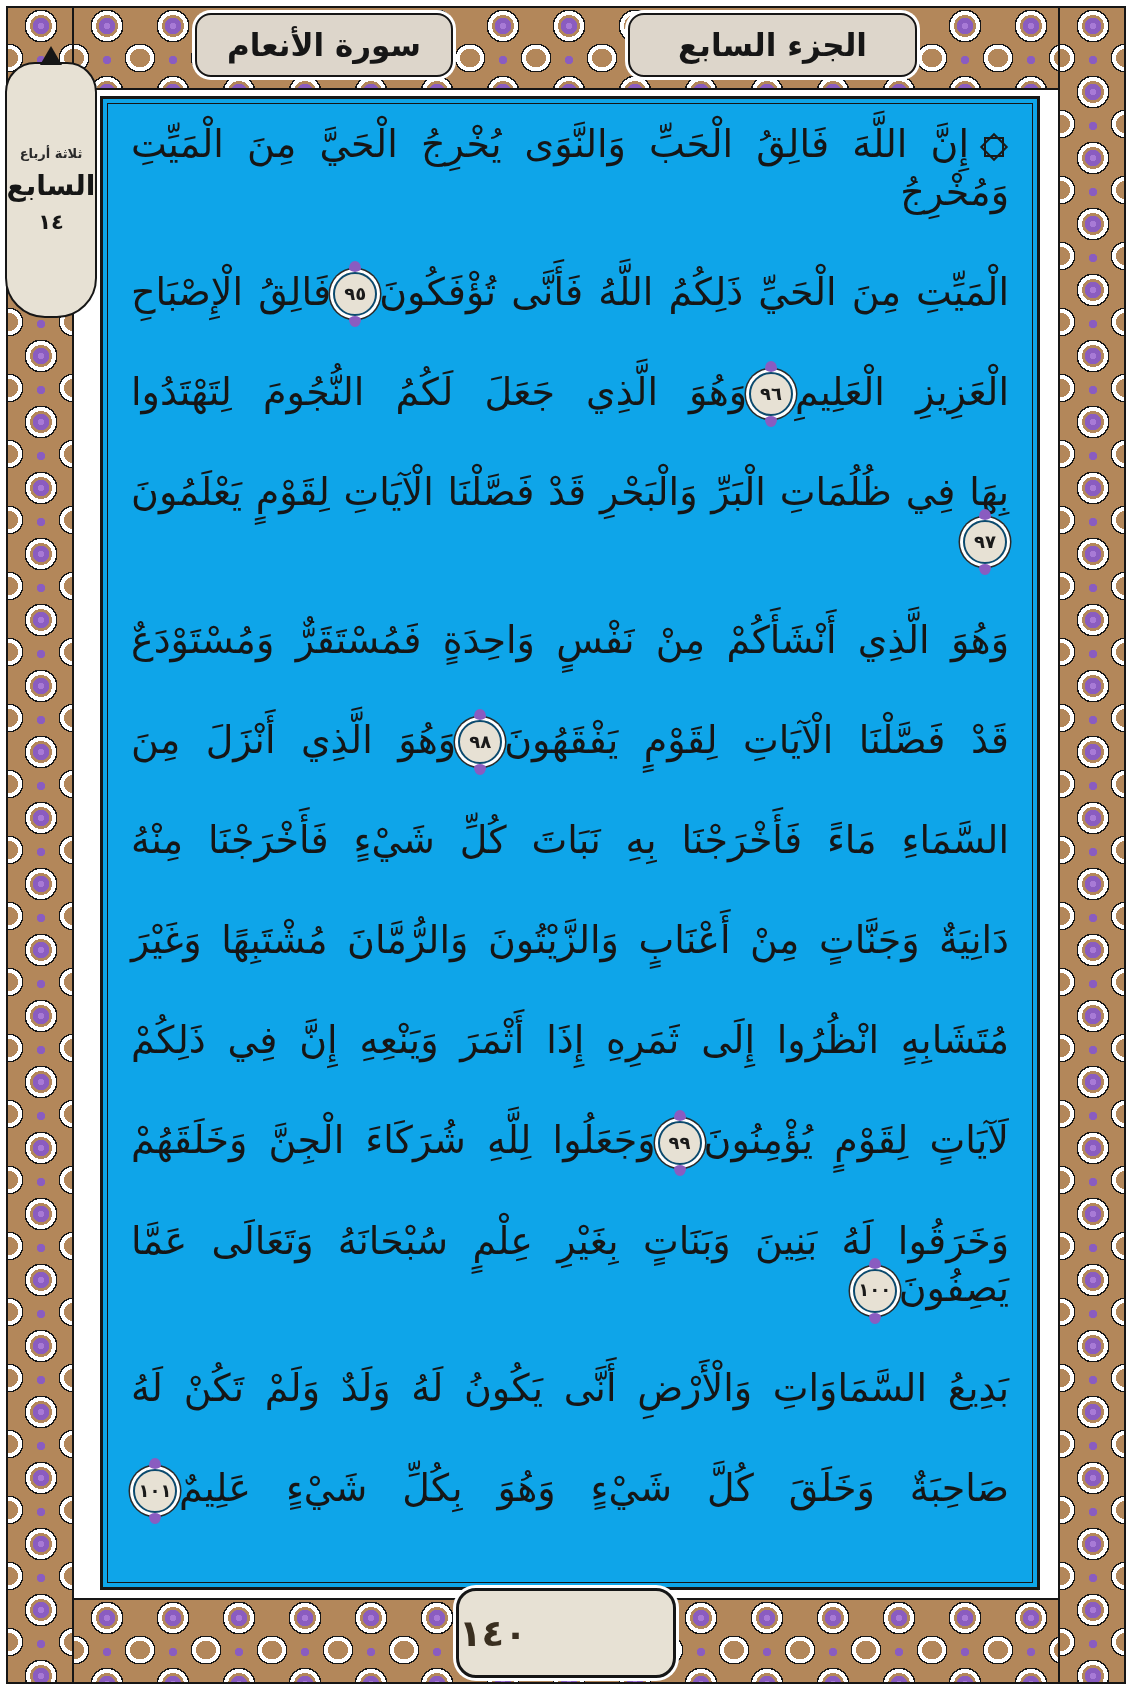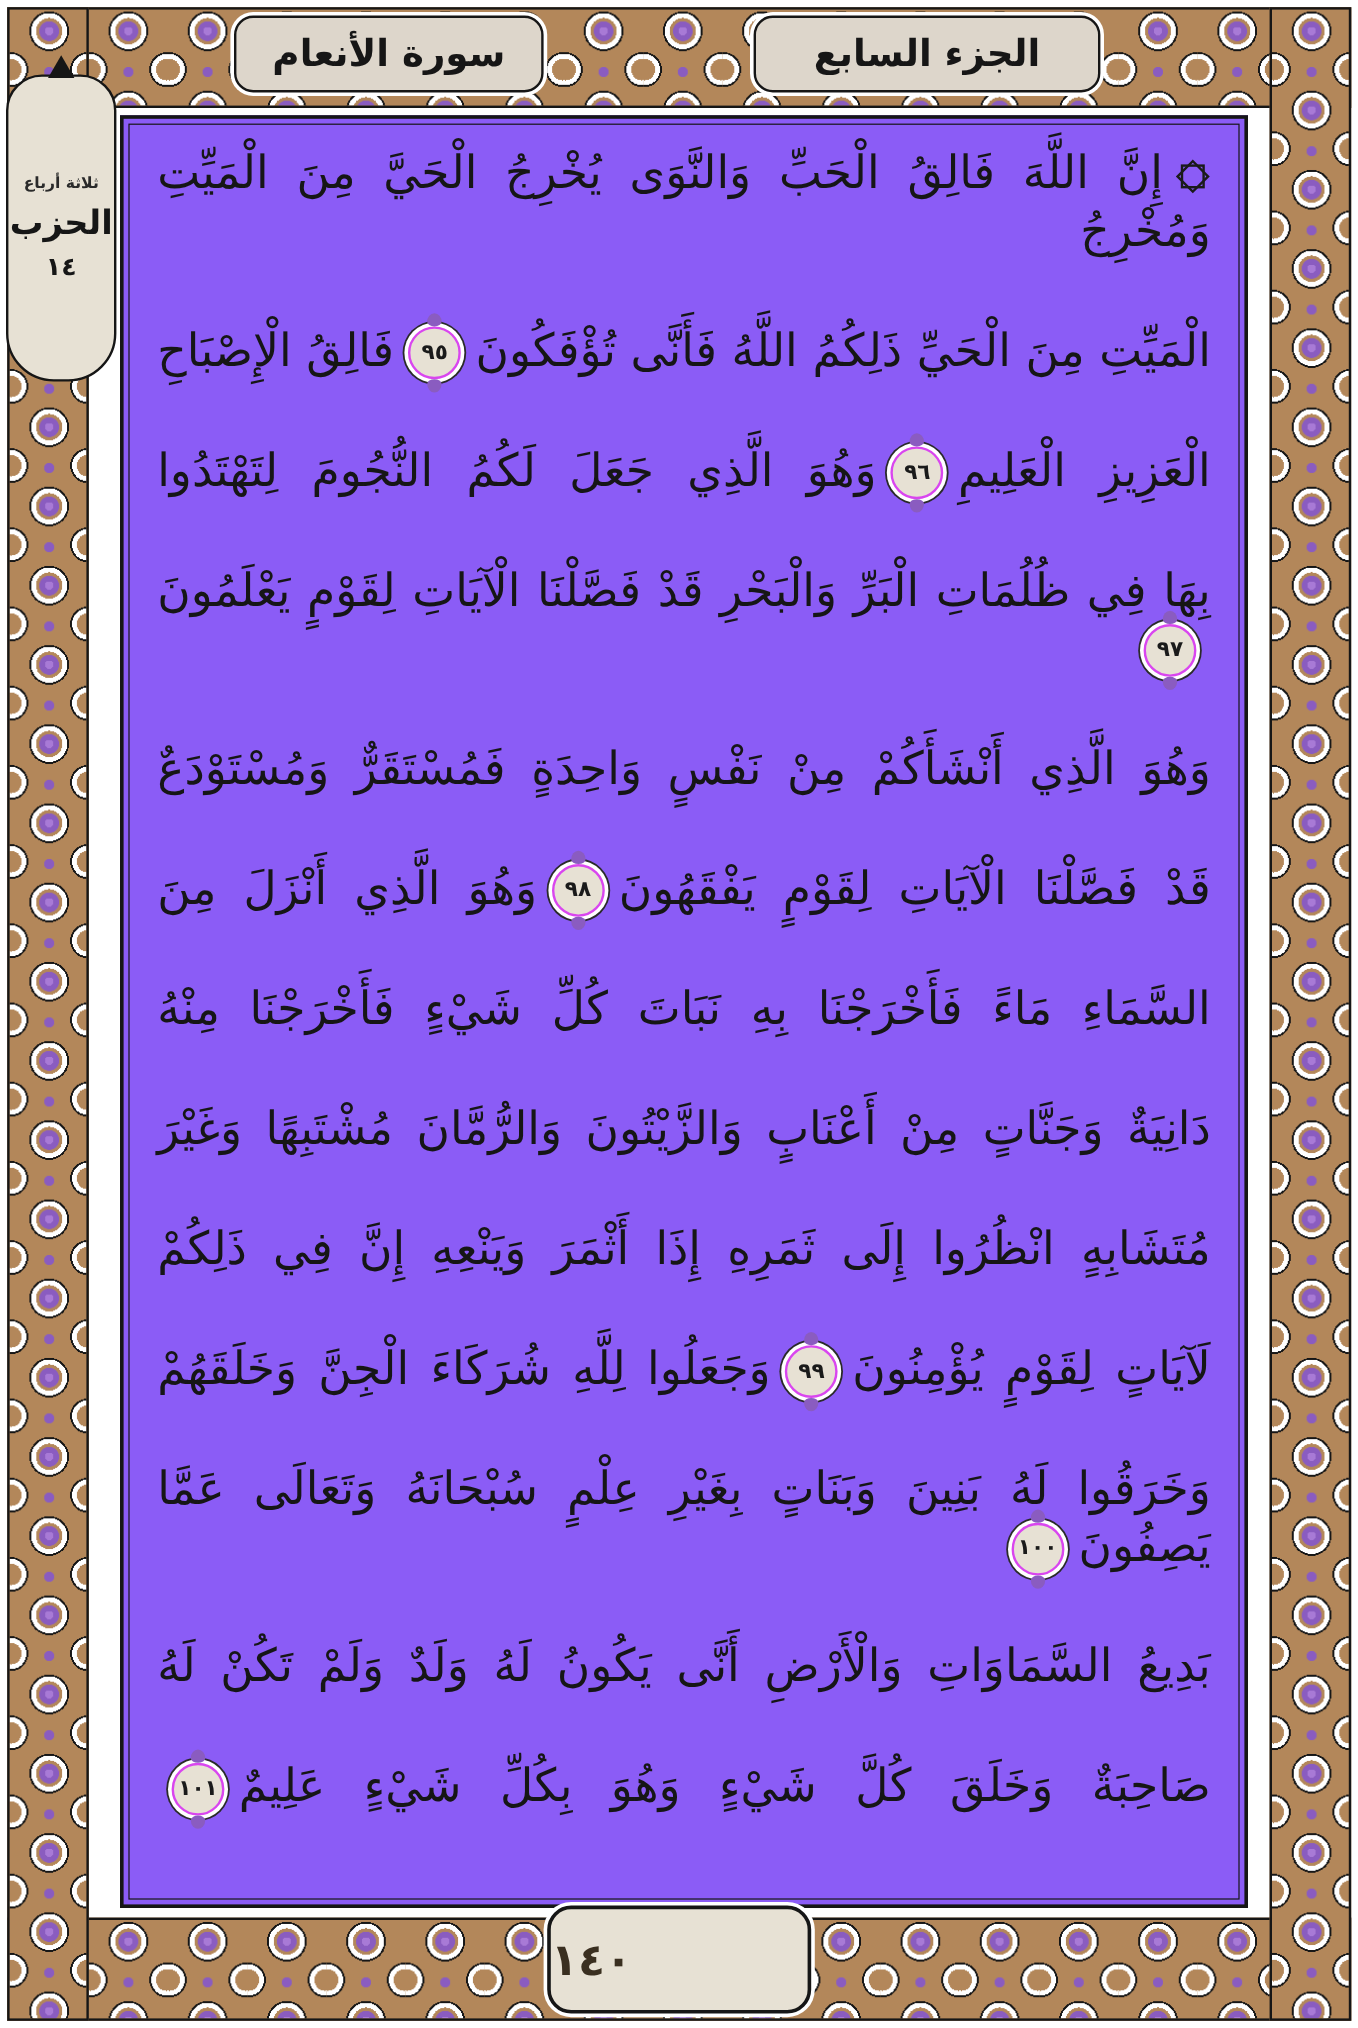--- a/index.html
+++ b/index.html
@@ -44,43 +44,43 @@
   }
   .header-panel.juz{right:215px;width:289px;}
   .header-panel.surah{left:195px;width:258px;}
   .header-panel span{
     font-size:31px;font-weight:bold;color:var(--ink,#161616);direction:rtl;
   }
 
   
   .text-frame{
     position:absolute;left:100px;right:92px;top:96px;bottom:100px;
-    background:#8b5cf6;border:3.5px solid #161616;z-index:2;
+    background:#0ea5e9;border:3.5px solid #161616;z-index:2;
   }
   .text-frame::before{
     content:"";position:absolute;inset:4px;border:1.5px solid #161616;pointer-events:none;
   }
 
   
   .lines{
     position:absolute;inset:22px 28px 74px 28px;
     display:flex;flex-direction:column;justify-content:space-between;
   }
   .qline{
     direction:rtl;
     text-align:justify;text-align-last:justify;
     font-size:38px;line-height:1.25;color:var(--ink,#161616);
     width:100%;
   }
   
   .ayah-marker{
     position:relative;display:inline-flex;align-items:center;justify-content:center;
-    width:44px;height:44px;vertical-align:middle;margin:0 12px;
+    width:44px;height:44px;vertical-align:middle;margin:0 2px;
     background:var(--panel-cream,#e7e1d4);
-    border:2px solid #d946ef;border-radius:50%;
+    border:2px solid #0c4a6e;border-radius:50%;
     box-shadow:0 0 0 3px #ffffff, 0 0 0 4.5px #2a2a2a;
     font-size:18px;font-weight:bold;color:#1a1a1a;
     direction:rtl;
   }
   .ayah-marker::before,.ayah-marker::after{
     content:"";position:absolute;left:50%;transform:translateX(-50%);
     width:12px;height:11px;background:var(--flower-purple,#8a5cc0);
     border-radius:50% 50% 50% 50% / 65% 65% 35% 35%;
   }
   .ayah-marker::before{top:-13px;}
@@ -137,21 +137,21 @@
 
   <div class="header-panel juz">
     <span>الجزء السابع</span>
   </div>
   <div class="header-panel surah">
     <span>سورة الأنعام</span>
   </div>
 
   <div class="hizb-marker">
     <span class="hizb-small">ثلاثة أرباع</span>
-    <span class="hizb-main">الحزب</span>
+    <span class="hizb-main">السابع</span>
     <span class="hizb-num">١٤</span>
   </div>
 
   <div class="text-frame">
     <div class="lines">
 
       <div class="qline"><span class="rub"></span><span>إِنَّ اللَّهَ فَالِقُ الْحَبِّ وَالنَّوَى يُخْرِجُ الْحَيَّ مِنَ الْمَيِّتِ وَمُخْرِجُ</span></div>
 
       <div class="qline"><span>الْمَيِّتِ مِنَ الْحَيِّ ذَلِكُمُ اللَّهُ فَأَنَّى تُؤْفَكُونَ</span><span class="ayah-marker">٩٥</span><span>فَالِقُ الْإِصْبَاحِ</span></div>
 

